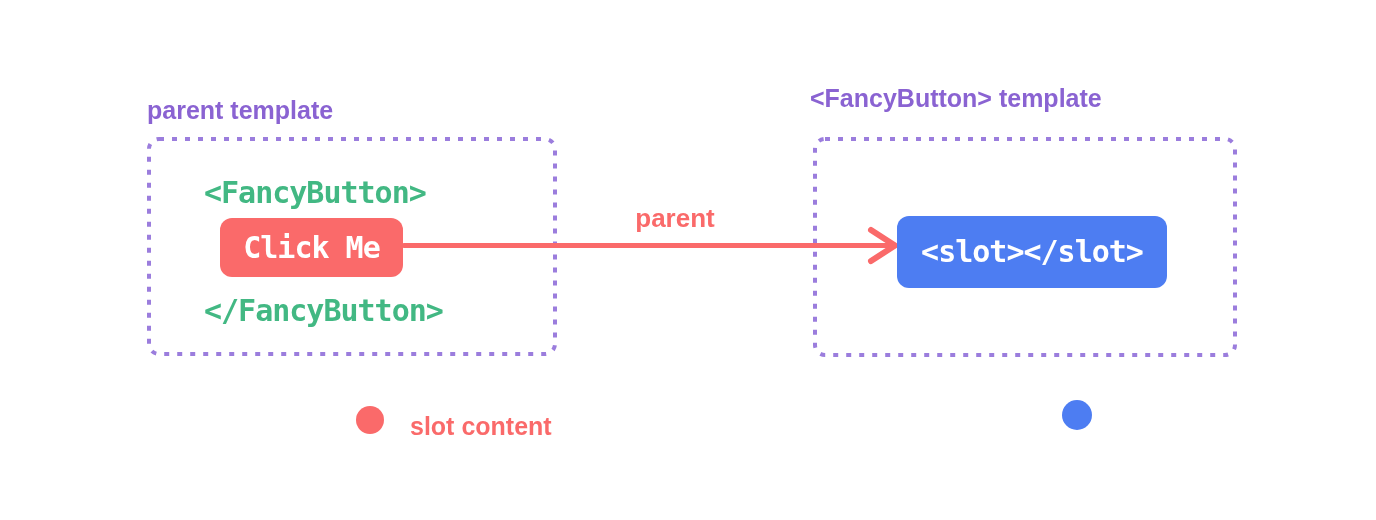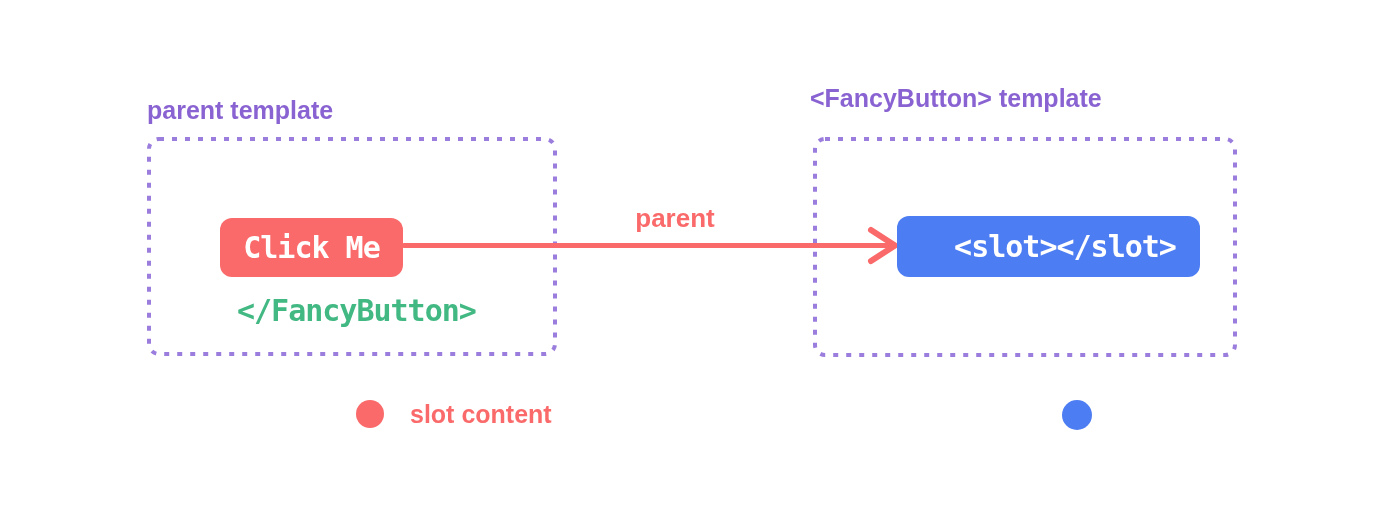--- a/index.html
+++ b/index.html
@@ -57,21 +57,21 @@
   .legend-dot {
     border-radius: 50%;
     flex: 0 0 auto;
   }
   .legend-label {
     font-size: 25px;
     font-weight: 700;
     line-height: 28px;
     white-space: nowrap;
   }
-  .legend-label.red { color: var(--red); }
+  .legend-label.red { color: var(--red); margin-top: 12px; }
   .legend-label.blue { color: var(--blue); }
   .overlay-svg {
     position: absolute;
     left: 0;
     top: 0;
     pointer-events: none;
   }
   .box-outline {
     fill: none;
     stroke: var(--purple-border);
@@ -98,33 +98,34 @@
 
   <svg class="overlay-svg" width="1376" height="520" viewBox="0 0 1376 520">
     <rect x="149" y="139" width="406" height="215" rx="10" class="box-outline"></rect>
     <rect x="815" y="139" width="420" height="216" rx="10" class="box-outline"></rect>
     <line x1="404" y1="245.5" x2="890" y2="245.5" class="arrow-line"></line>
     <polyline points="871,230 895,245.5 871,261" class="arrow-head"></polyline>
   </svg>
 
   <div class="abs panel-title" style="left:147px; top:96px;">parent template</div>
 
+  <div class="abs code" style="left:204px; top:176px;">&lt;FancyButton&gt;</div>
 
   <div class="abs chip chip-red" style="left:220px; top:218px; width:183px; height:59px;">
     <span class="code">Click Me</span>
   </div>
 
-  <div class="abs code" style="left:204px; top:294px;margin-left:33px;">&lt;/FancyButton&gt;</div>
+  <div class="abs code" style="left:204px; top:294px;">&lt;/FancyButton&gt;</div>
 
   <div class="abs replace-label" style="left:560px; top:204px; width:230px;">parent</div>
 
   <div class="abs panel-title" style="left:810px; top:84px;text-align:center;">&lt;FancyButton&gt; template</div>
 
 
-  <div class="abs chip chip-blue" style="left:897px; top:216px; width:270px; height:61px;padding-left:33px;">
+  <div class="abs chip chip-blue" style="left:897px; top:216px; width:270px; height:72px;">
     <span class="code">&lt;slot&gt;&lt;/slot&gt;</span>
   </div>
 
 
   <div class="abs legend-item" style="left:356px; top:400px;">
     <span class="legend-dot" style="width:28px; height:28px; background: var(--red); margin-right:26px;"></span>
     <span class="legend-label red">slot content</span>
   </div>
 
   <div class="abs legend-item" style="left:1062px; top:400px;">

